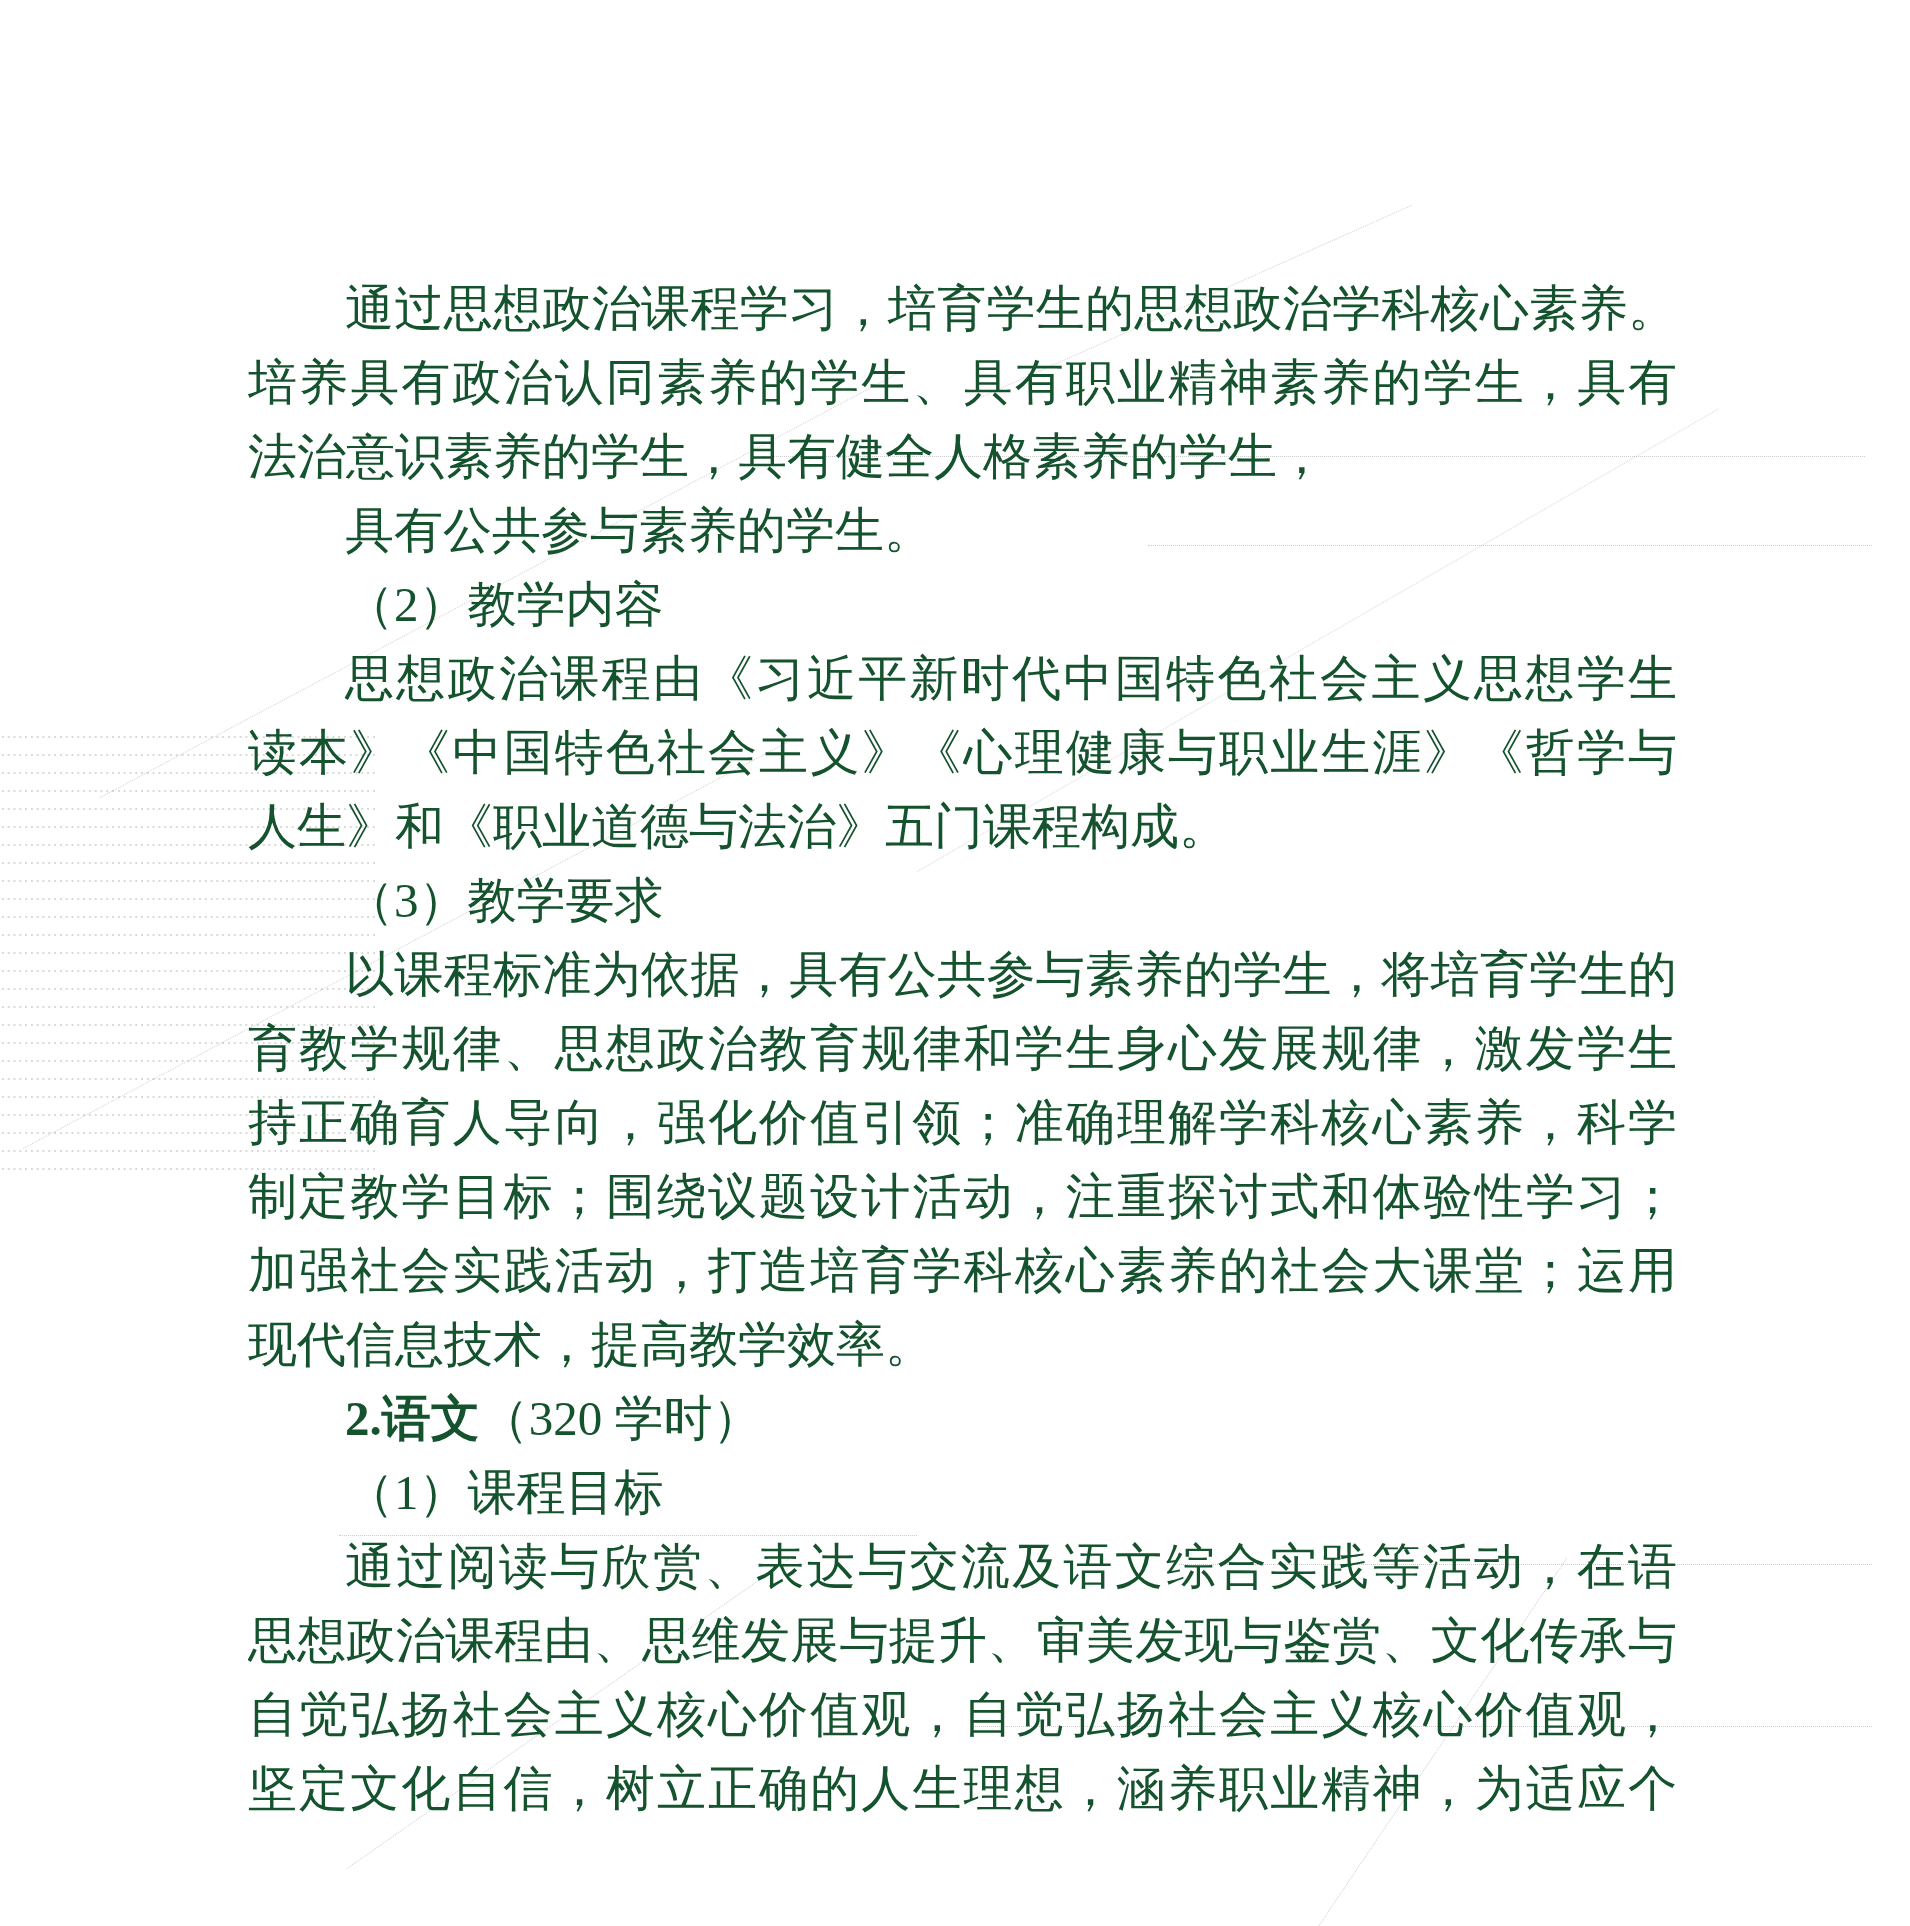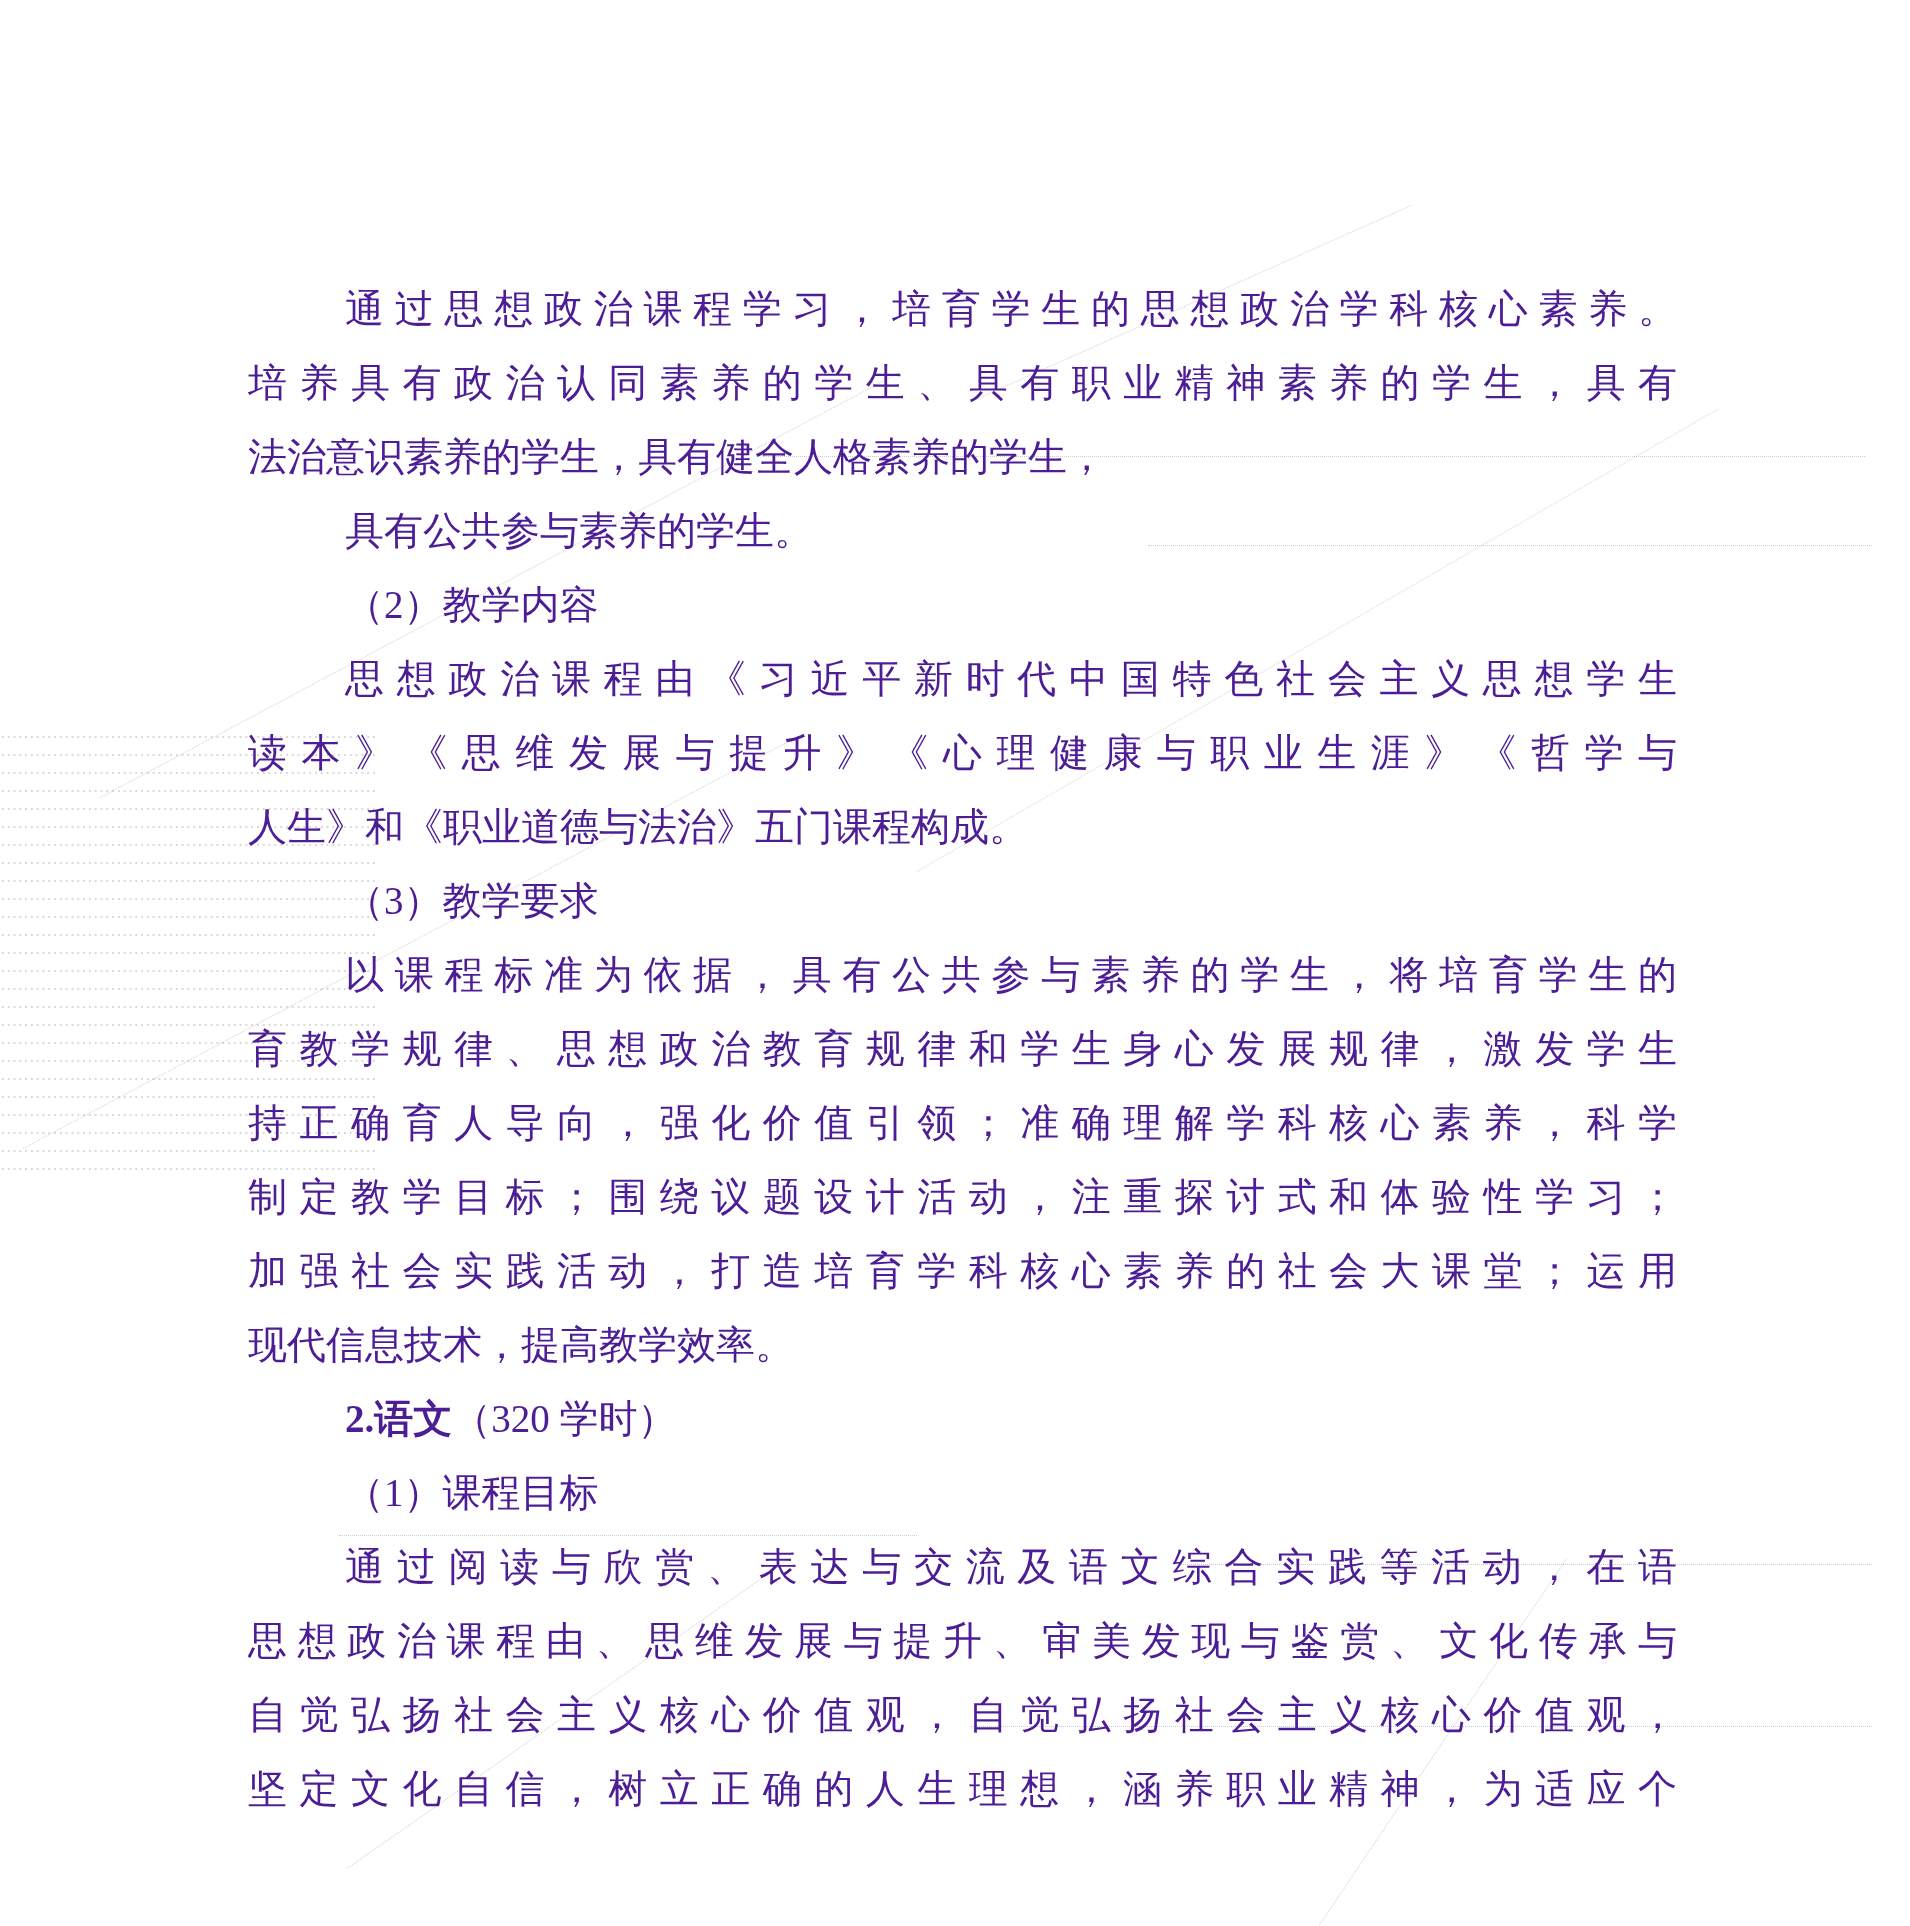--- a/index.html
+++ b/index.html
@@ -27,26 +27,26 @@
   .a-h1 { left:763px; top:456px; width:1102px; }
   .a-h2 { left:1148px; top:545px; width:724px; }
   .a-h3 { left:1179px; top:1564px; width:693px; }
   .a-h4 { left:971px; top:1726px; width:901px; }
   .a-h5 { left:339px;  top:1535px; width:578px; }
   
   .text-block {
     position:absolute; left:248px; top:272px; width:1429px; z-index:1;
   }
   .line {
-    font-size:39px;
+    font-size:49px;
     line-height:74px;
     height:74px;
     overflow:hidden;
     white-space:nowrap;
-    color:#4c1d95;
+    color:#14532d;
   }
   .line.indent { text-indent:97px; }
   .line.fill {
     white-space:normal;
     text-align:justify;
     text-align-last:justify;
     text-justify:inter-character;
   }
   .line .b { font-weight:700; }
 </style>
@@ -77,21 +77,21 @@
       <p class="line fill"><span class="b"></span><span>培养具有政治认同素养的学生、具有职业精神素养的学生，具有</span></p>
 
       <p class="line"><span class="b"></span><span>法治意识素养的学生，具有健全人格素养的学生，</span></p>
 
       <p class="line indent"><span class="b"></span><span>具有公共参与素养的学生。</span></p>
 
       <p class="line indent"><span class="b"></span><span>（2）教学内容</span></p>
 
       <p class="line indent fill"><span class="b"></span><span>思想政治课程由《习近平新时代中国特色社会主义思想学生</span></p>
 
-      <p class="line fill"><span class="b"></span><span>读本》《思维发展与提升》《心理健康与职业生涯》《哲学与</span></p>
+      <p class="line fill"><span class="b"></span><span>读本》《中国特色社会主义》《心理健康与职业生涯》《哲学与</span></p>
 
       <p class="line"><span class="b"></span><span>人生》和《职业道德与法治》五门课程构成。</span></p>
 
       <p class="line indent"><span class="b"></span><span>（3）教学要求</span></p>
 
       <p class="line indent fill"><span class="b"></span><span>以课程标准为依据，具有公共参与素养的学生，将培育学生的</span></p>
 
 
       <p class="line fill"><span class="b"></span><span>育教学规律、思想政治教育规律和学生身心发展规律，激发学生</span></p>
 

